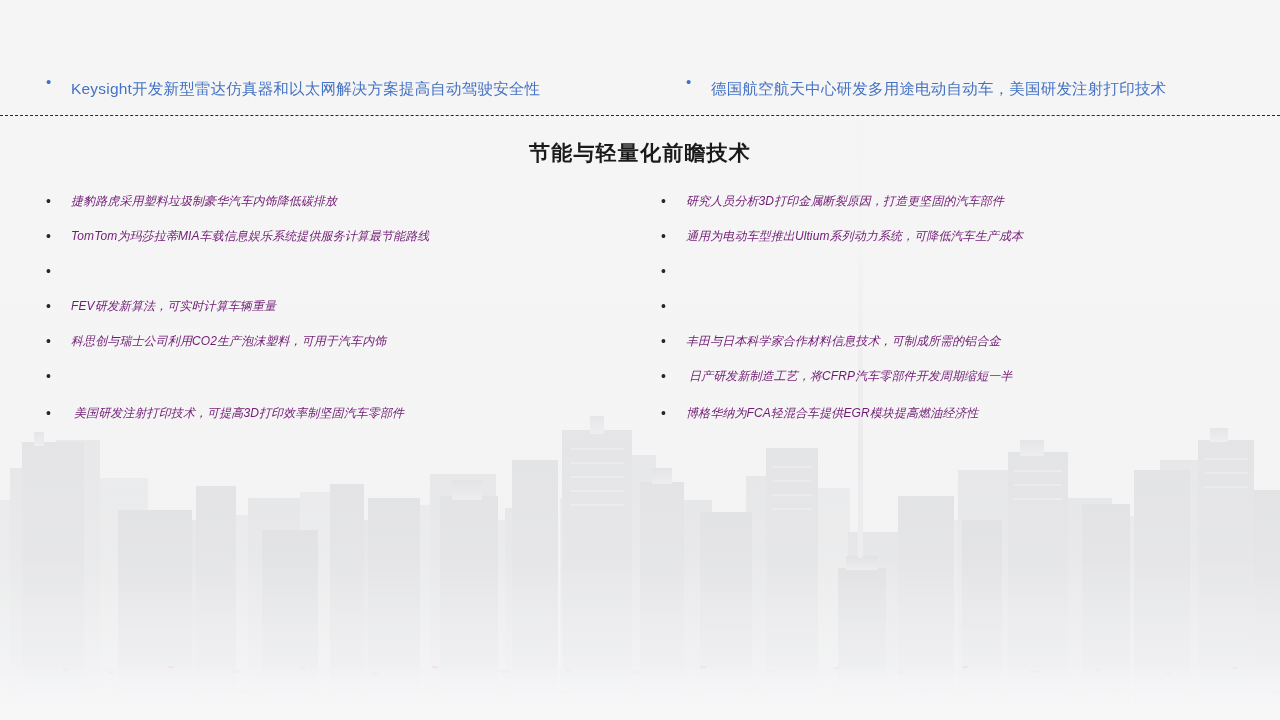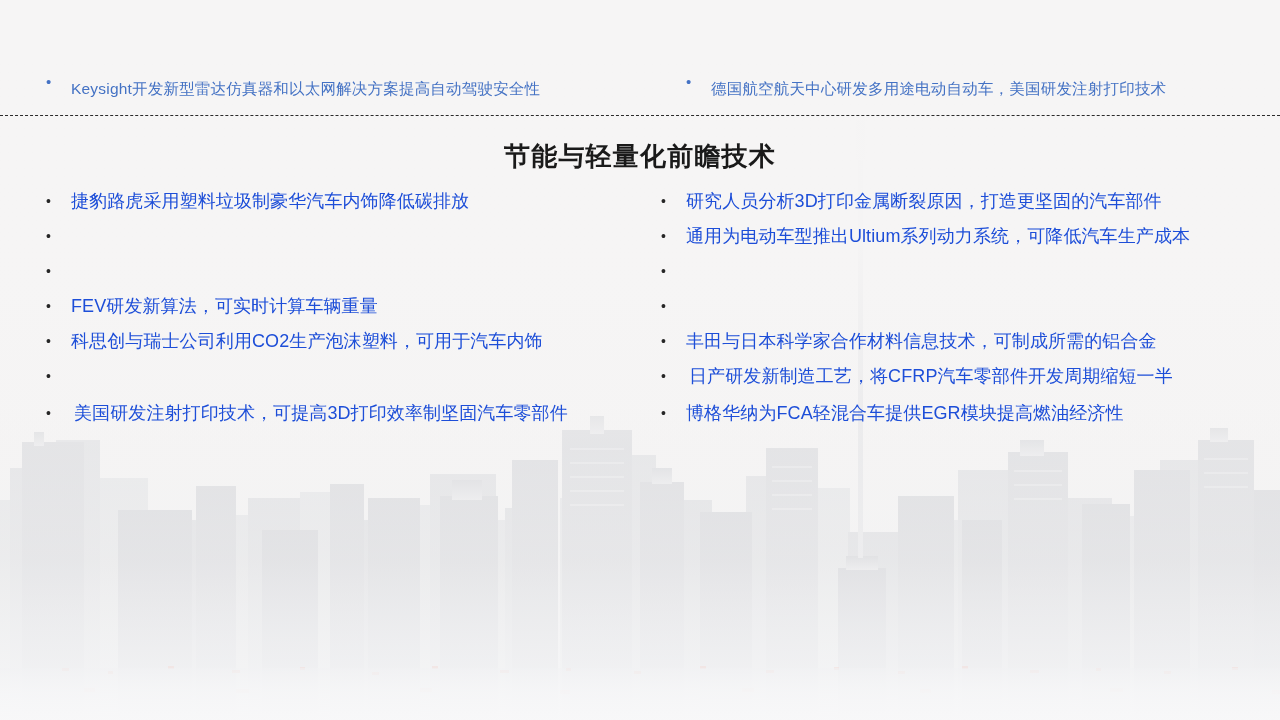--- a/index.html
+++ b/index.html
@@ -116,21 +116,21 @@
   }
 
   
   #title {
     position: absolute;
     left: 0;
     top: 139px;
     width: 1280px;
     text-align: center;
     z-index: 3;
-    font-size: 26px;
+    font-size: 21px;
     font-weight: bold;
     color: #1a1a1a;
     letter-spacing: 1.2px;
   }
 
   
   #columns {
     position: absolute;
     left: 0;
     top: 190px;
@@ -149,26 +149,27 @@
   }
   .bullet-row.wide { height: 37px; }
   .bullet-mark {
     flex: 0 0 12px;
     color: #262626;
     font-size: 14px;
     line-height: 22px;
     text-align: left;
   }
   .bullet-text {
-    color: #1d4ed8;
-    font-size: 18px;
+    color: #701a75;
+    font-size: 12px;
     line-height: 22px;
     white-space: nowrap;
     padding-left: 13px;
     letter-spacing: 0.1px;
+    font-style: italic;
   }
   .bullet-text.indented { padding-left: 16px; }
 </style>
 </head>
 <body>
 
 <div id="slide">
 
   <div id="bg-photo">
     <div id="bg-sky"></div>
@@ -332,20 +333,21 @@
 
   <div id="columns">
 
     <div class="bullet-col left">
       <div class="bullet-row">
         <span class="bullet-mark">•</span>
         <span class="bullet-text">捷豹路虎采用塑料垃圾制豪华汽车内饰降低碳排放</span>
       </div>
       <div class="bullet-row">
         <span class="bullet-mark">•</span>
+        <span class="bullet-text">TomTom为玛莎拉蒂MIA车载信息娱乐系统提供服务计算最节能路线</span>
       </div>
       <div class="bullet-row">
         <span class="bullet-mark">•</span>
       </div>
       <div class="bullet-row">
         <span class="bullet-mark">•</span>
         <span class="bullet-text">FEV研发新算法，可实时计算车辆重量</span>
       </div>
       <div class="bullet-row">
         <span class="bullet-mark">•</span>

